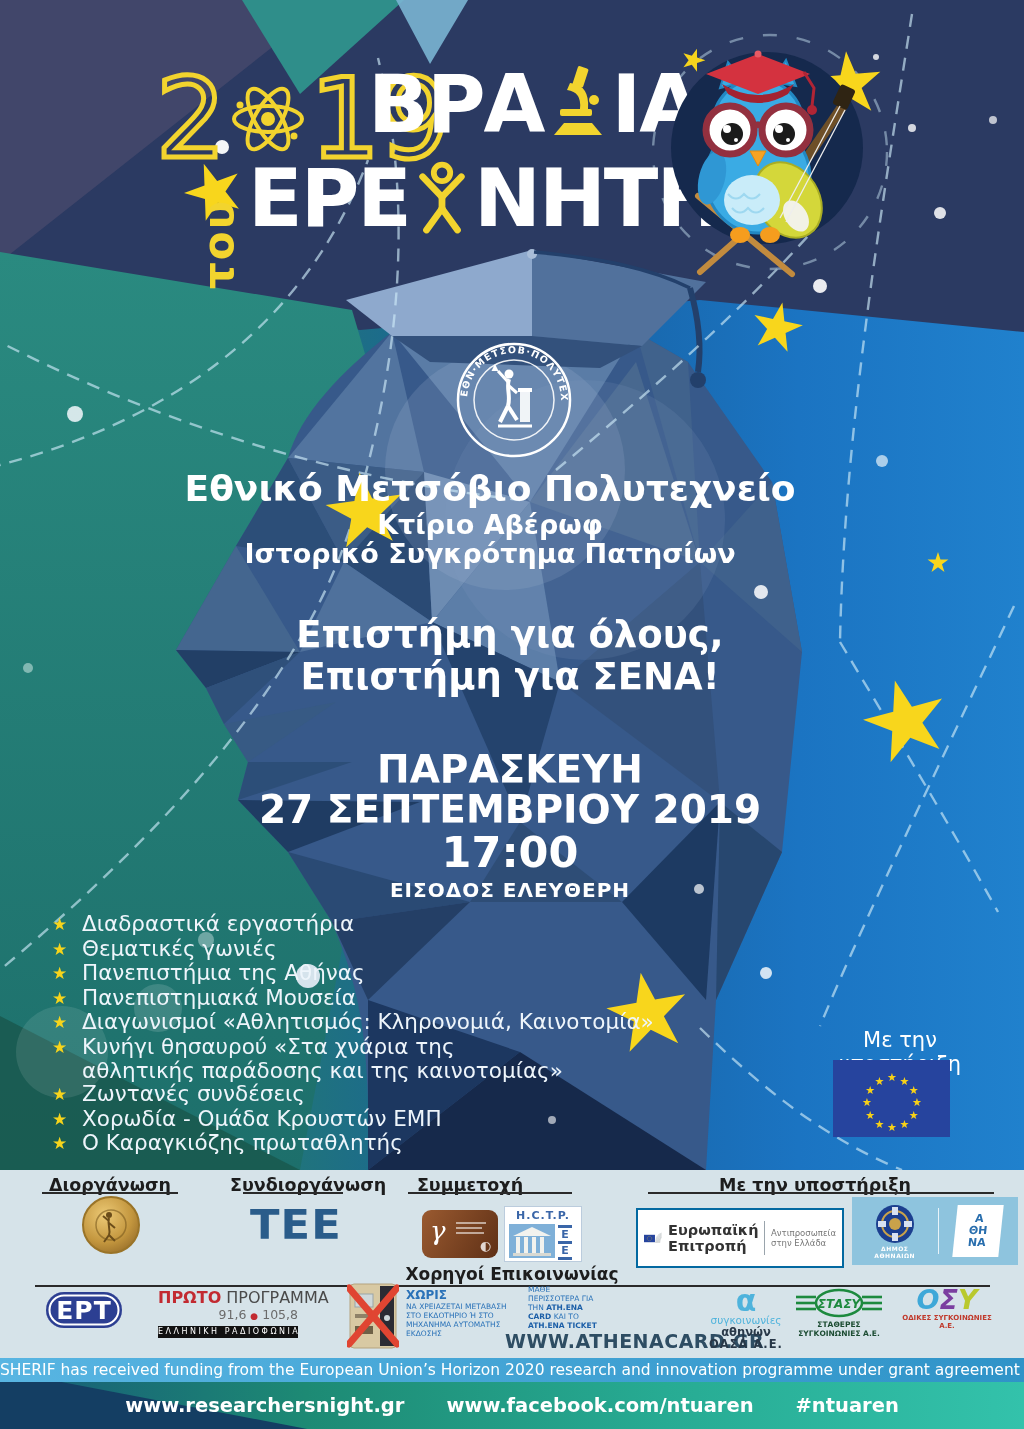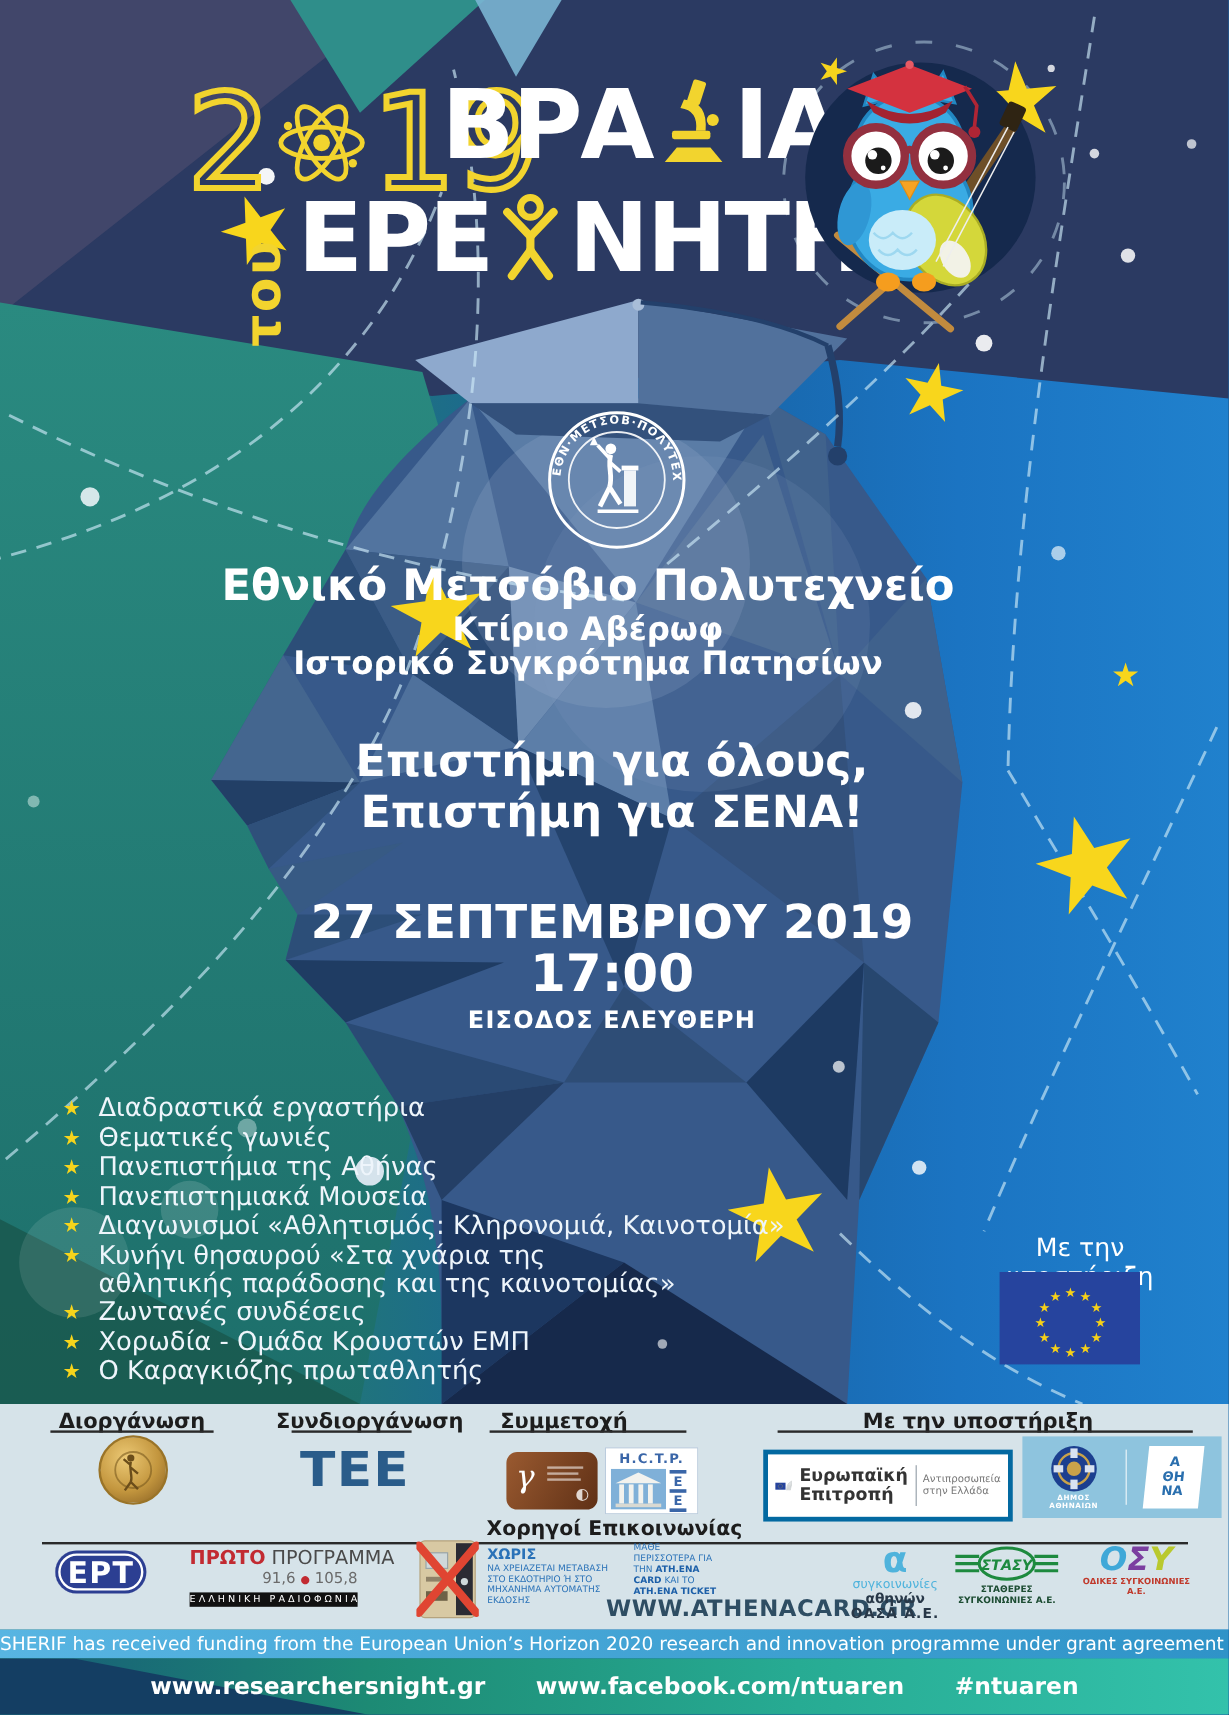--- a/index.html
+++ b/index.html
@@ -69,21 +69,21 @@
   .gamma-g{position:absolute;left:8px;top:6px;font-size:26px;font-style:italic;font-family:"DejaVu Serif",serif;}
   .gamma-lines span{position:absolute;left:34px;height:2px;background:rgba(255,255,255,.55);}
   .gamma-o{position:absolute;right:7px;bottom:5px;font-size:13px;opacity:.8;}
   .hctp-logo{position:absolute;left:504px;top:36px;width:78px;height:56px;background:#fff;
              border:1px solid #bcd;padding:2px 4px;}
   .hctp-top{font-size:11px;font-weight:700;color:#3a66a8;letter-spacing:1px;text-align:center;}
   .hctp-row{display:flex;margin-top:2px;}
   .hctp-ee{margin-left:3px;font-size:11px;font-weight:700;color:#3a66a8;line-height:11px;text-align:center;}
   .hctp-ee i{display:block;width:14px;height:3px;background:#3a66a8;margin:1px auto;}
   .ec-logo{position:absolute;left:636px;top:38px;width:208px;height:60px;background:#fff;
-           display:flex;align-items:center;padding:0 6px;border:4px solid #0369a1;}
+           display:flex;align-items:center;padding:0 6px;border:2px solid #0369a1;}
   .ec-text{margin-left:6px;font-size:14.5px;font-weight:700;color:#333;line-height:16px;}
   .ec-div{width:2px;height:34px;background:#9aa4ac;margin:0 6px;}
   .ec-sub{font-size:8.5px;color:#777;line-height:10px;}
   .athens-box{position:absolute;left:852px;top:27px;width:166px;height:68px;background:#8ec4de;
               display:flex;align-items:center;justify-content:space-evenly;}
   .dimos{width:52px;text-align:center;}
   .dimos-txt{font-size:6px;color:#fff;font-weight:700;margin-top:1px;letter-spacing:.5px;}
   .athina-card{width:46px;height:52px;background:#fff;transform:skewX(-6deg);
                display:flex;flex-direction:column;align-items:center;justify-content:center;
                color:#2a6fae;font-weight:700;font-size:11px;line-height:12px;}
@@ -362,20 +362,21 @@
     <div class="inst-sub">Κτίριο Αβέρωφ</div>
     <div class="inst-sub">Ιστορικό Συγκρότημα Πατησίων</div>
   </div>
 
   <div class="slogan">
     <div>Επιστήμη για όλους,</div>
     <div>Επιστήμη για ΣΕΝΑ!</div>
   </div>
 
   <div class="event">
+    <div class="ev-day">ΠΑΡΑΣΚΕΥΗ</div>
     <div class="ev-date">27 ΣΕΠΤΕΜΒΡΙΟΥ 2019</div>
     <div class="ev-time">17:00</div>
     <div class="ev-entry">ΕΙΣΟΔΟΣ ΕΛΕΥΘΕΡΗ</div>
   </div>
 
   <ul class="activities">
     <li>
         <span class="act-star">★</span>
         <span class="act-text">Διαδραστικά εργαστήρια</span>
       </li>

